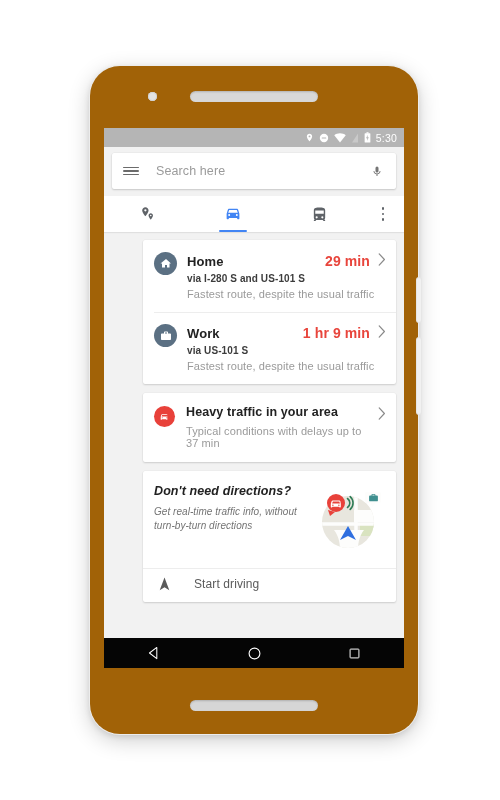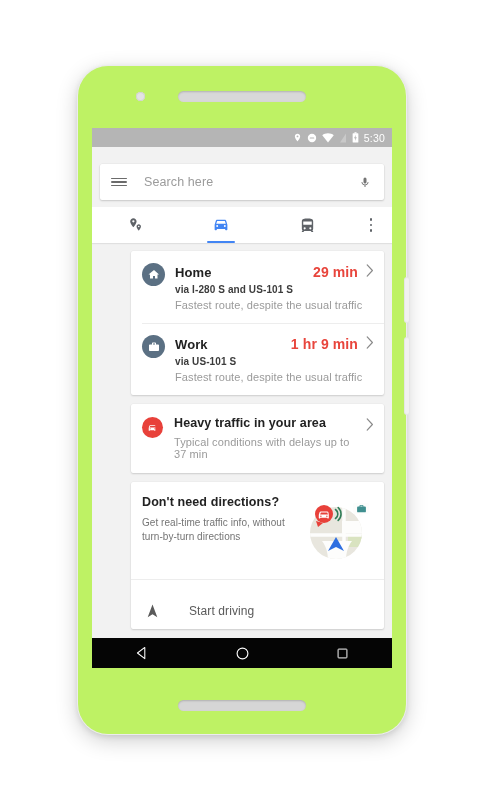--- a/index.html
+++ b/index.html
@@ -7,23 +7,23 @@
     width: 500px; height: 800px;
     background: #ffffff;
     font-family: "Liberation Sans", sans-serif;
     overflow: hidden;
   }
 
   
   #stage { position: relative; width: 500px; height: 800px; background:#fff; }
 
   .phone-body{
-    position:absolute; left:78px; top:66px;
+    position:absolute; left:90px; top:66px;
     width:328px; height:668px;
-    background:#bef264;
+    background:#a16207;
     border-radius:30px;
     box-shadow: 0 0 0 1px #ececec, 0 6px 22px rgba(0,0,0,.20), 0 2px 6px rgba(0,0,0,.12);
   }
   .side-btn{
     position:absolute; right:-3px; width:4px; background:#f1f1f1;
     border-radius:2px; box-shadow:0 0 0 1px #e6e6e6;
   }
   .side-btn.power{ top:212px; height:44px; }
   .side-btn.vol{ top:272px; height:76px; }
 
@@ -53,21 +53,21 @@
     display:flex; align-items:center; justify-content:flex-end;
     padding-right:7px; gap:5px;
   }
   .statusbar svg{ display:block; }
   .clock{
     color:#fff; font-size:10.5px; letter-spacing:.2px;
     font-family:"Liberation Sans", sans-serif;
   }
 
   
-  .searchwrap{ background:#f2f2f2; padding:17px 8px 0 8px; }
+  .searchwrap{ background:#f2f2f2; padding:6px 8px 0 8px; }
   .searchbar{
     height:36px; background:#fff; border-radius:2px;
     display:flex; align-items:center;
     box-shadow:0 1px 2px rgba(0,0,0,.16), 0 0 0 .5px rgba(0,0,0,.04);
   }
   .hamb{ width:38px; display:flex; align-items:center; justify-content:center; cursor:pointer; }
   .hamb span{ display:block; width:16px; height:1.6px; background:#6b6b6b; margin:2.1px 0; border-radius:1px; }
   .search-ph{
     flex:1; color:#9b9b9b; font-size:12.5px; letter-spacing:.1px;
     padding-left:6px;
@@ -140,30 +140,30 @@
   .traffic{ display:flex; padding:12px 10px 13px 11px; cursor:pointer; align-items:flex-start; }
   .traffic-icon{
     flex:0 0 21px; height:21px; border-radius:50%; background:#e8413a;
     display:flex; align-items:center; justify-content:center; margin-top:1px;
   }
   .traffic-body{ flex:1; padding-left:11px; }
   .traffic-title{ font-size:12.5px; font-weight:bold; color:#222; letter-spacing:.1px; }
   .traffic-sub{ font-size:11px; color:#9a9a9a; margin-top:6px; letter-spacing:.1px; }
 
   
-  .promo{ display:flex; padding:13px 12px 12px 11px; position:relative; }
+  .promo{ display:flex; padding:13px 12px 12px 11px; position:relative;font-style:italic; }
   .promo-body{ flex:1; padding-right:6px; }
   .promo-title{ font-size:12.5px; font-weight:bold; color:#222; letter-spacing:.1px; }
   .promo-sub{ font-size:10px; color:#747474; margin-top:7px; line-height:1.42; letter-spacing:.05px; }
   .promo-art{ flex:0 0 76px; display:flex; align-items:center; justify-content:center; }
 
   .startrow{
     border-top:1px solid #ededed;
-    display:flex; align-items:center; gap:16px;
-    padding:24px 12px 11px 12px; cursor:pointer;
+    display:flex; align-items:center; gap:9px;
+    padding:8px 12px 11px 12px; cursor:pointer;
   }
   .startrow .nav-arrow{ flex:0 0 30px; display:flex; align-items:center; justify-content:flex-start; padding-left:4px; }
   .startrow .label{ font-size:12px; color:#5a5a5a; letter-spacing:.1px; }
 
   
   .navbar{
     position:absolute; left:0; bottom:0; width:300px; height:30px;
     background:#050505; display:flex; align-items:center; justify-content:space-around;
   }
   .navbar div{ display:flex; align-items:center; justify-content:center; cursor:pointer; width:56px; height:30px; }

